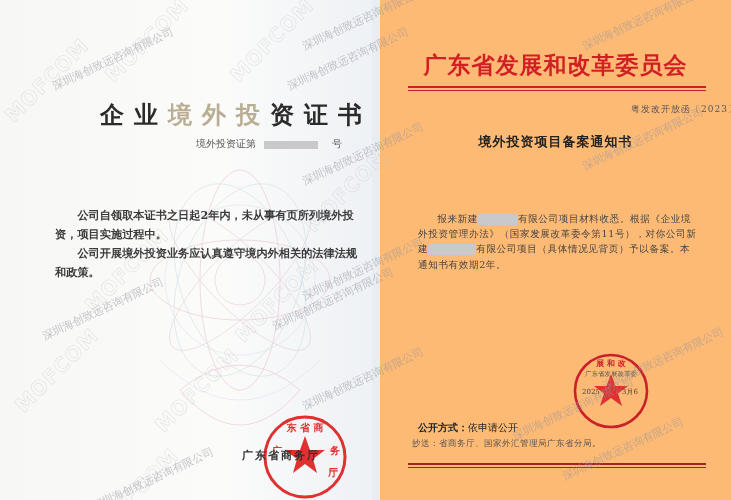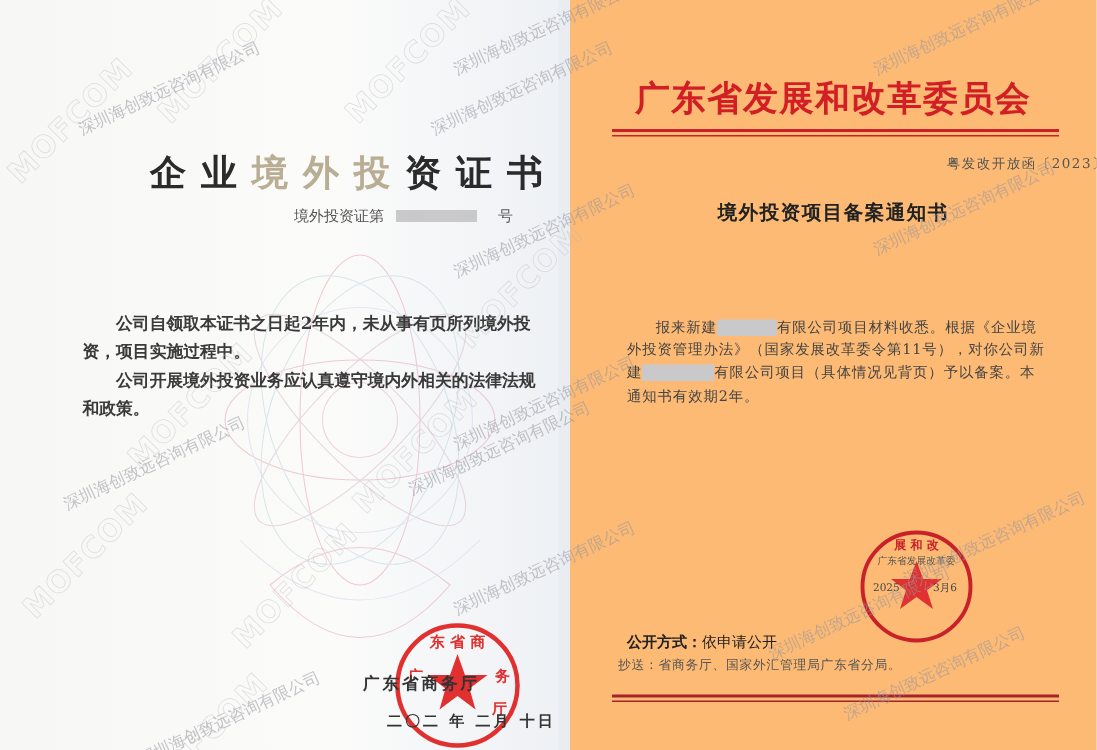--- a/index.html
+++ b/index.html
@@ -122,21 +122,20 @@
   <svg class="seal" style="left:262px; top:414px;" width="86" height="86" viewBox="0 0 86 86">
     <circle cx="43" cy="43" r="40" fill="none" stroke="#e0302f" stroke-width="3"></circle>
     <polygon points="43,22 48,36 63,36 51,45 55,59 43,50 31,59 35,45 23,36 38,36" fill="#e0302f"></polygon>
     <text x="43" y="17" text-anchor="middle" font-size="10" fill="#e0302f" font-weight="bold" font-family="DejaVu Serif, serif">东 省 商</text>
     <text x="10" y="40" font-size="10" fill="#e0302f" font-weight="bold" font-family="DejaVu Serif, serif">广</text>
     <text x="68" y="40" font-size="10" fill="#e0302f" font-weight="bold" font-family="DejaVu Serif, serif">务</text>
     <text x="66" y="62" font-size="10" fill="#e0302f" font-weight="bold" font-family="DejaVu Serif, serif">厅</text>
   </svg>
 
   <div class="cert-sign">广东省商务厅</div>
-  <div class="cert-date">二〇二 年  二月 十日</div>
 </div>
 
 <div class="divider-strip"></div>
 
 <div class="notice">
   <div class="notice-header">广东省发展和改革委员会</div>
   <div class="red-rule" style="top:86px;"></div>
   <div class="red-rule thin" style="top:90px;"></div>
 
   <div class="doc-no">

